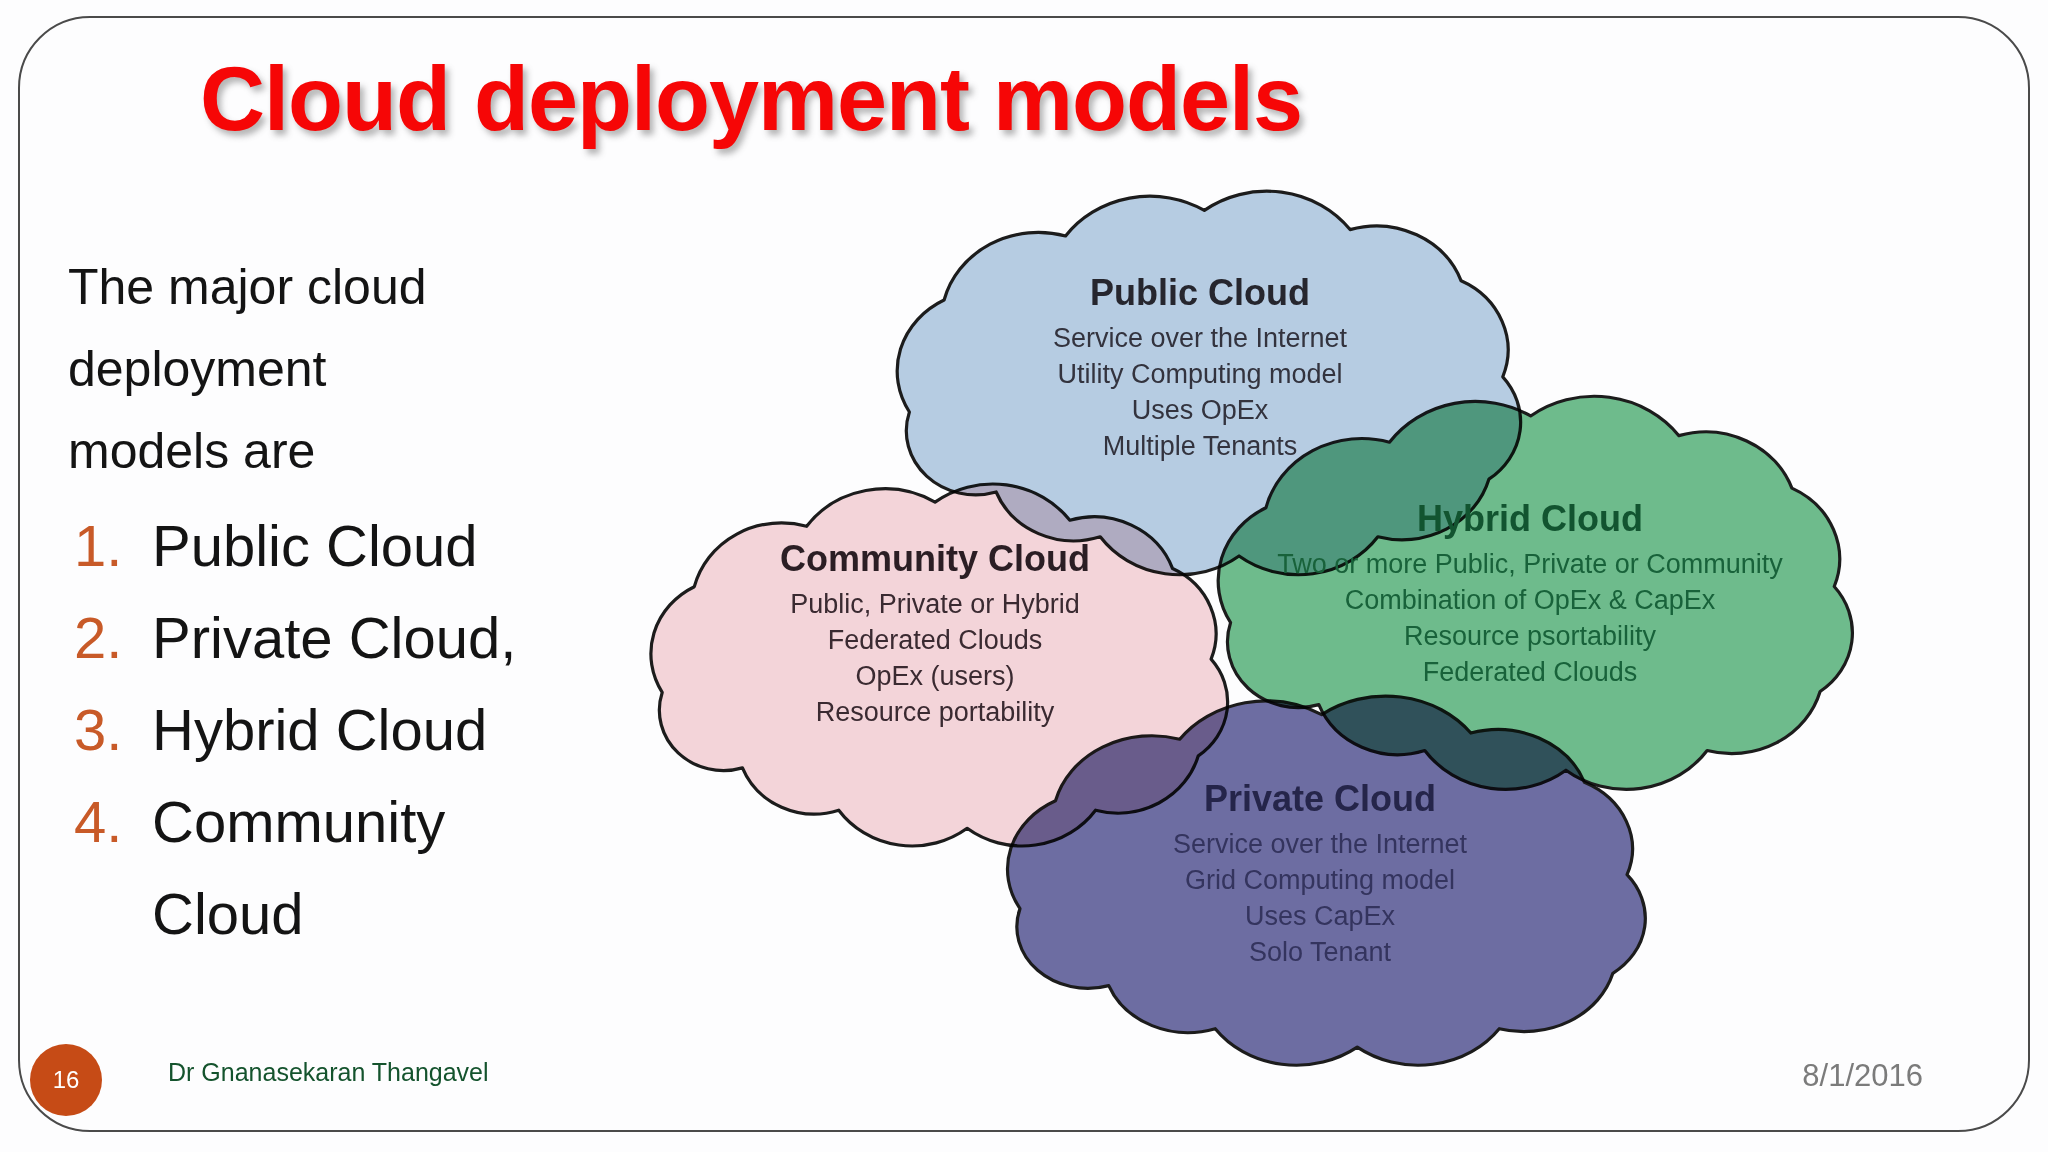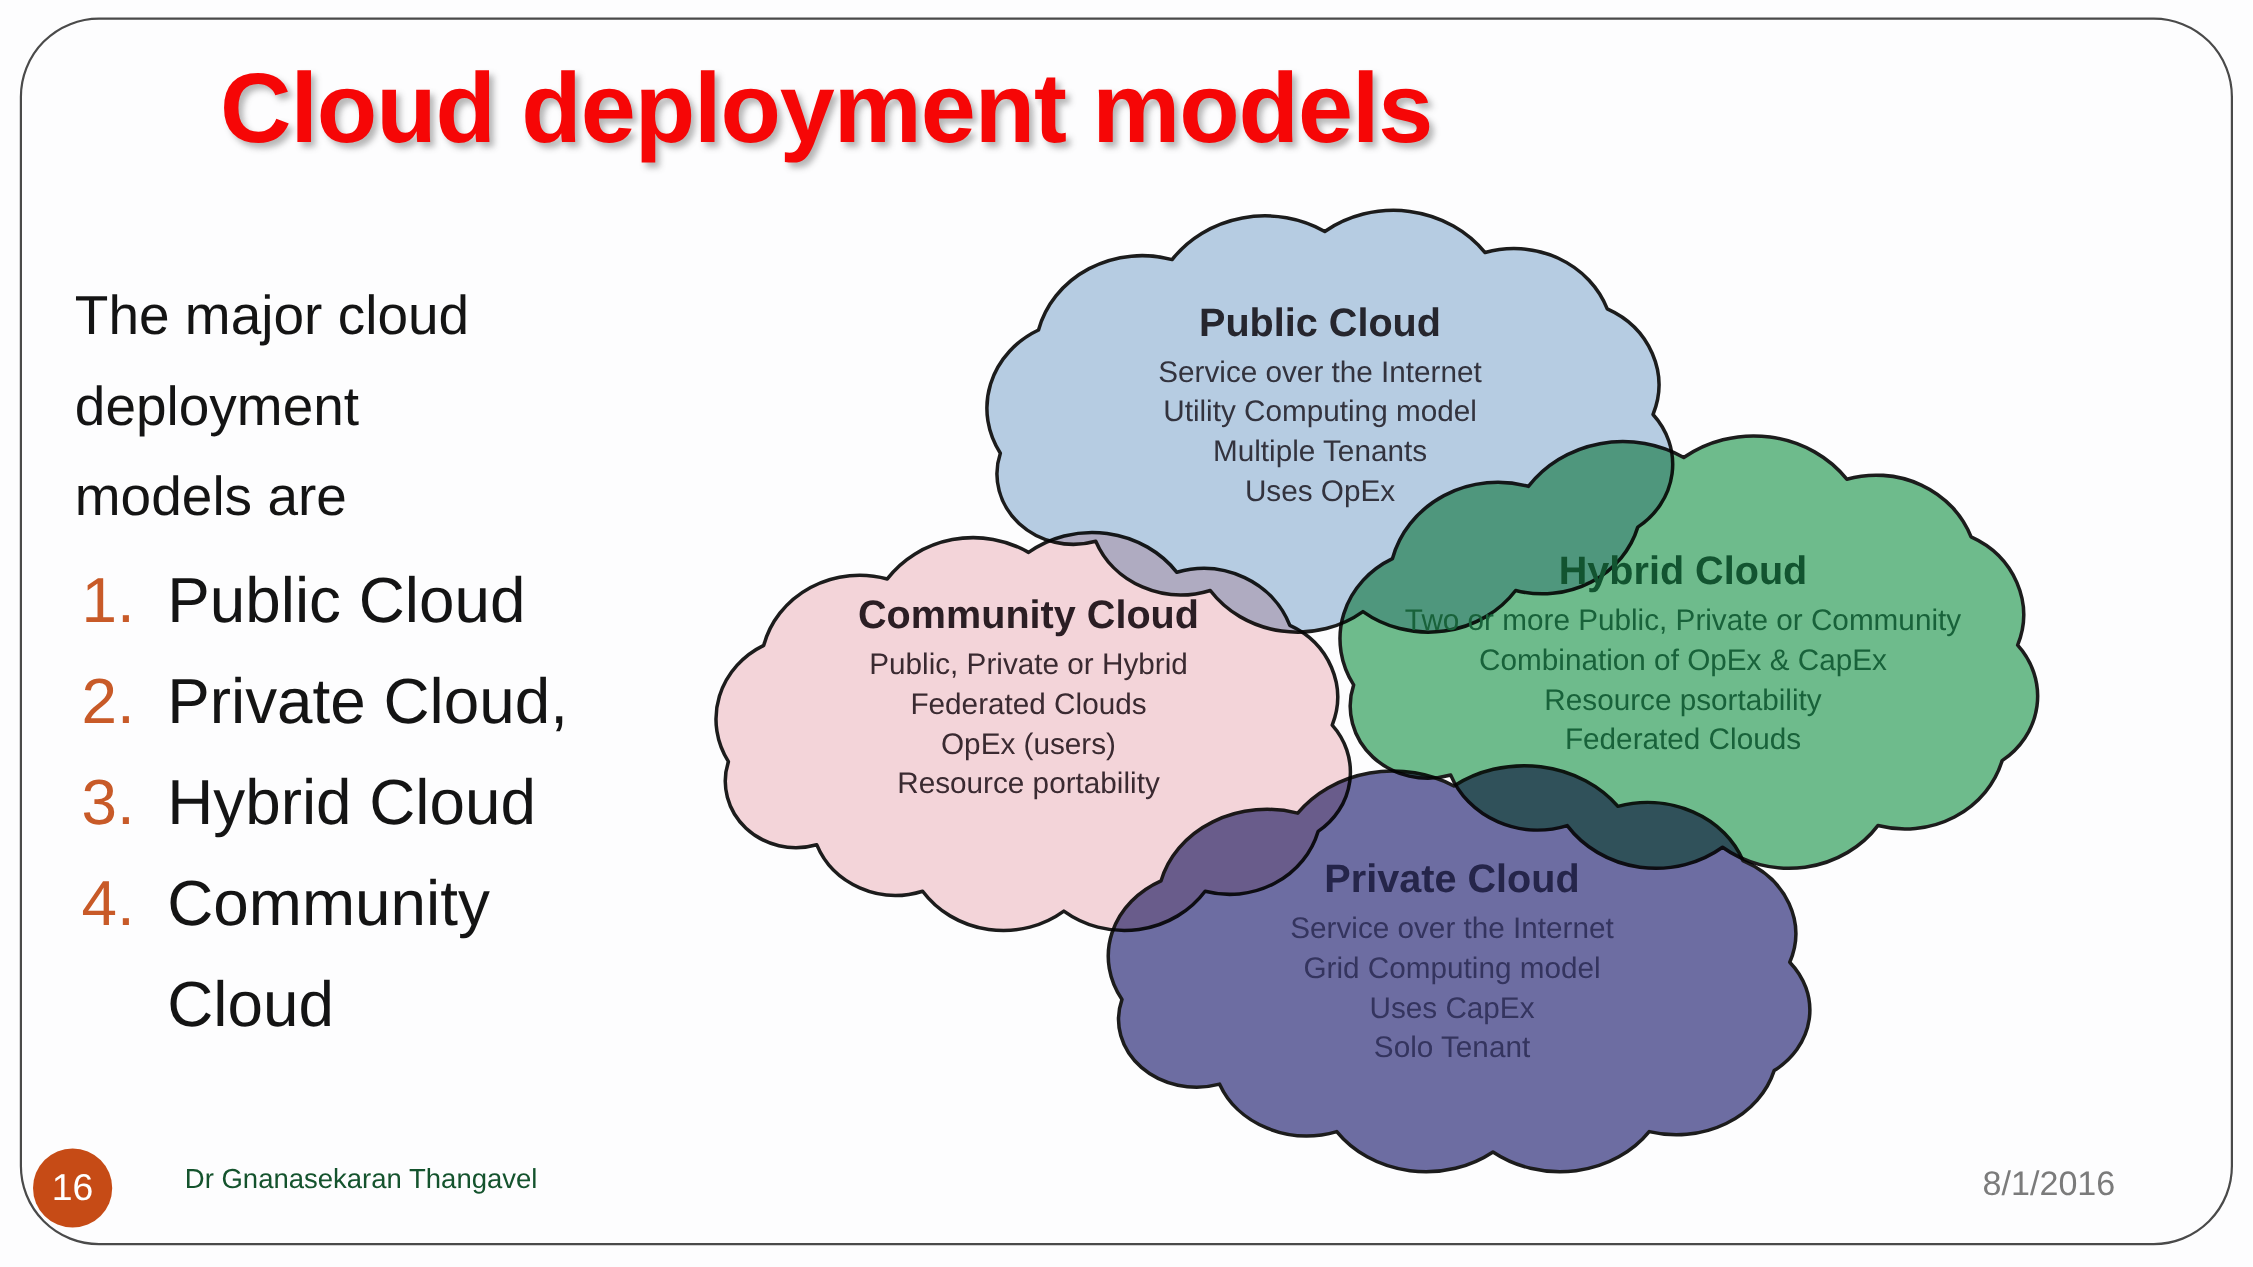--- a/index.html
+++ b/index.html
@@ -78,21 +78,21 @@
   .cloud-text.private  {left:1005px;top:778px; width:630px; color:#34345e;}
   .cloud-text.private .cloud-title{color:#25254a;}
   
   .page-badge{
     position:absolute;
     left:30px;top:1044px;
     width:72px;height:72px;
     border-radius:50%;
     background:#c64b16;
     color:#ffffff;
-    font-size:34px;
+    font-size:24px;
     display:flex;align-items:center;justify-content:center;
   }
   .author{
     position:absolute;
     left:168px;top:1058px;
     font-size:25px;
     color:#14532d;
     white-space:nowrap;
   }
   .slide-date{
@@ -158,22 +158,22 @@
     <use href="#cloudShape" transform="translate(840,188) scale(3.47,3.20)" fill="#B8CEE3"></use>
     <use href="#cloudShape" transform="translate(598,481) scale(3.21,3.02)" fill="#F5D6DA"></use>
     <use href="#cloudShape" transform="translate(1160,393) scale(3.53,3.28)" fill="#6FBD8D"></use>
     <use href="#cloudShape" transform="translate(949,693) scale(3.55,3.08)" fill="#6E6EA3"></use>
   </svg>
 
   <div class="cloud-text public">
     <div class="cloud-title">Public Cloud</div>
     <div class="cloud-line">Service over the Internet</div>
     <div class="cloud-line">Utility Computing model</div>
+    <div class="cloud-line">Uses OpEx</div>
     <div class="cloud-line">Multiple Tenants</div>
-    <div class="cloud-line">Uses OpEx</div>
   </div>
 
   <div class="cloud-text community">
     <div class="cloud-title">Community Cloud</div>
     <div class="cloud-line">Public, Private or Hybrid</div>
     <div class="cloud-line">Federated Clouds</div>
     <div class="cloud-line">OpEx (users)</div>
     <div class="cloud-line">Resource portability</div>
   </div>
 

